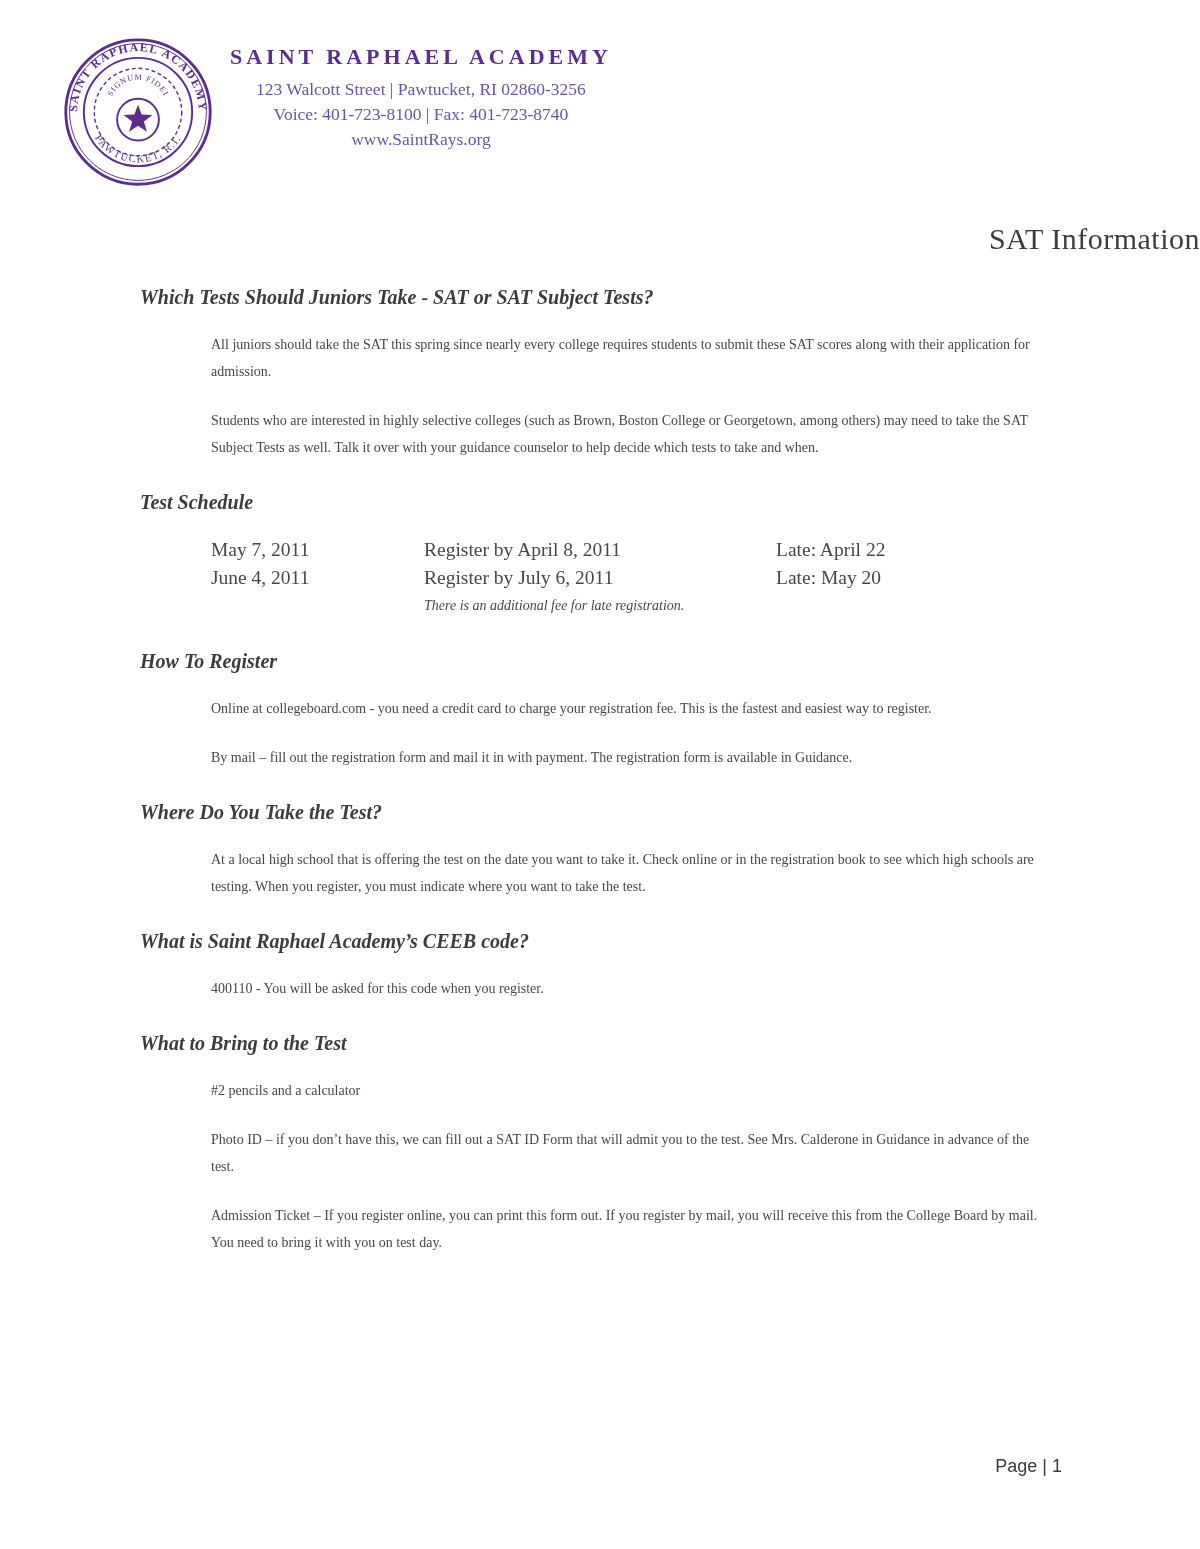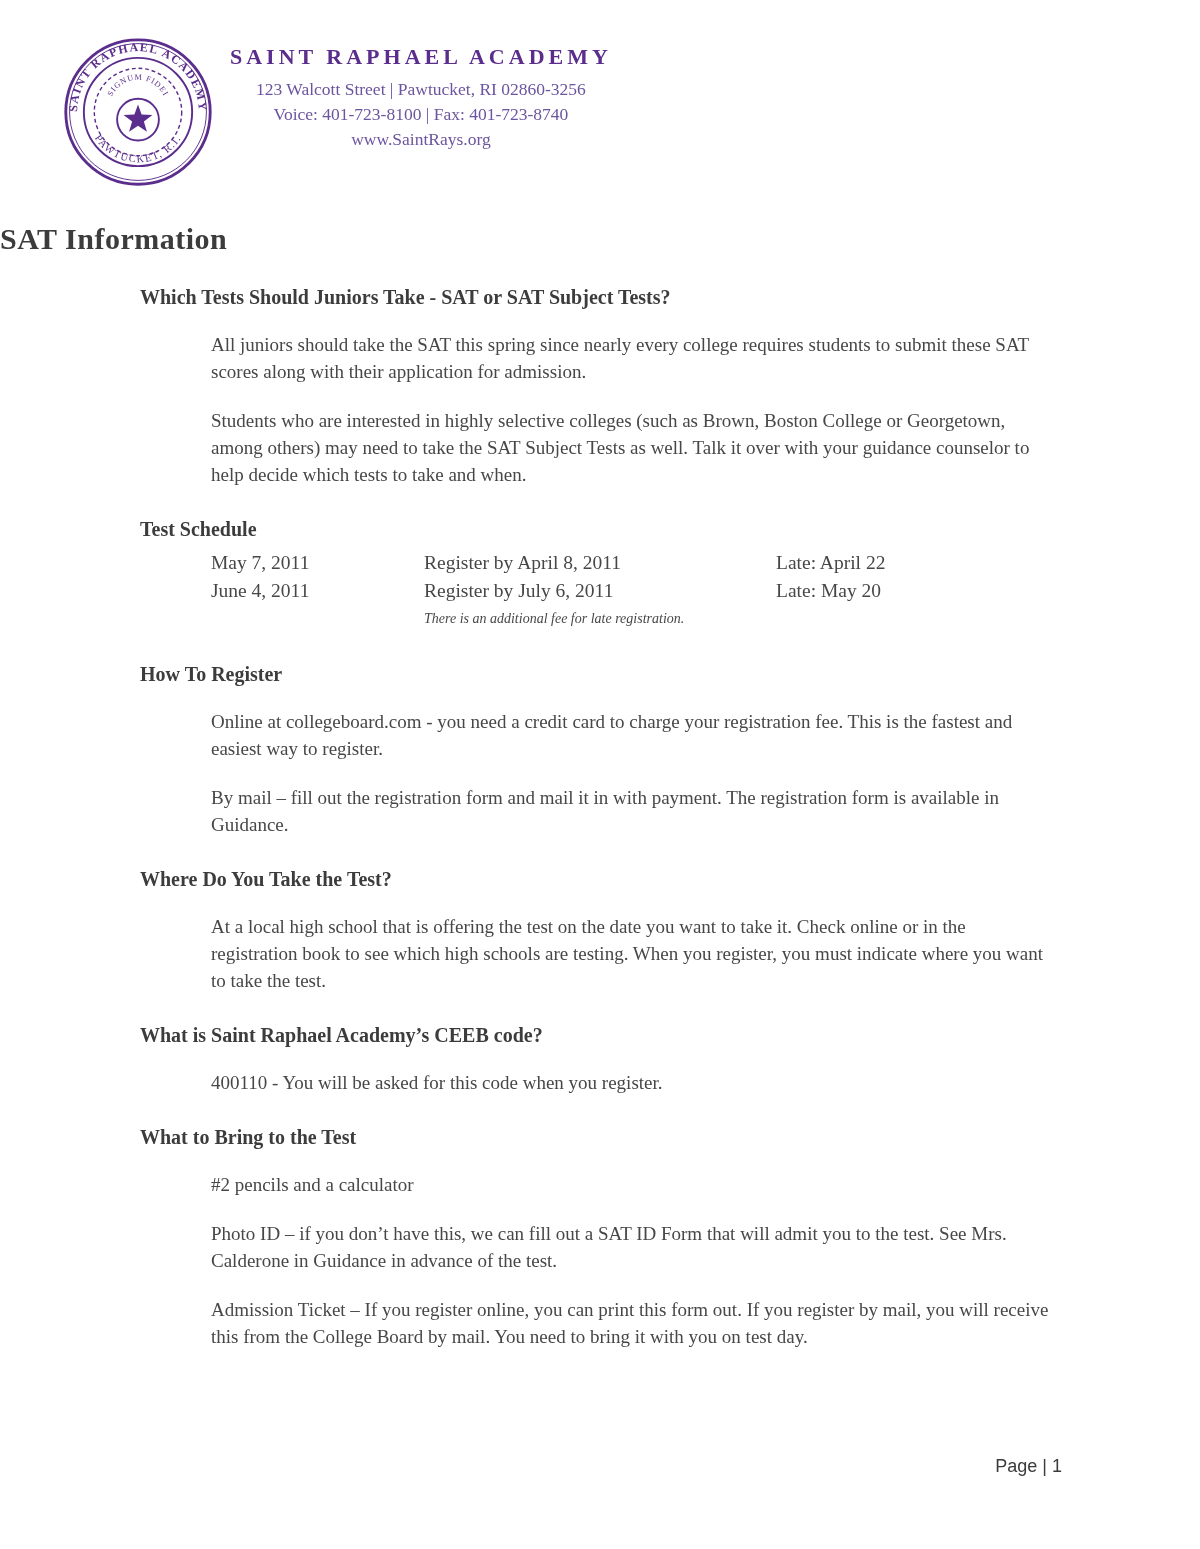--- a/index.html
+++ b/index.html
@@ -31,43 +31,44 @@
   .contact-line {
     font-size: 17.5px;
     color: #6b559e;
     line-height: 1.42;
     text-align: center;
   }
 
   
   .doc-title {
     margin: 34px 0 0 0;
-    text-align: left;
+    text-align: right;
     font-size: 30px;
-    font-weight: bold;
+    font-weight: normal;
     color: #3c3c3c;
     letter-spacing: 0.5px;
   }
 
   
   .heading {
     margin: 30px 150px 0 140px;
     font-size: 20px;
     font-weight: bold;
     color: #3c3c3c;
+    font-style: italic;
   }
   .body-p {
     margin: 22px 150px 0 211px;
-    font-size: 19px;
+    font-size: 14px;
     line-height: 27px;
     color: #474747;
   }
 
   
-  .sched { margin-top: 8px; }
+  .sched { margin-top: 22px; }
   .sched-row {
     display: flex;
     margin-left: 211px;
     font-size: 19.5px;
     line-height: 28px;
     color: #474747;
   }
   .sc-date { width: 213px; }
   .sc-reg  { width: 352px; }
   .sched-note {

